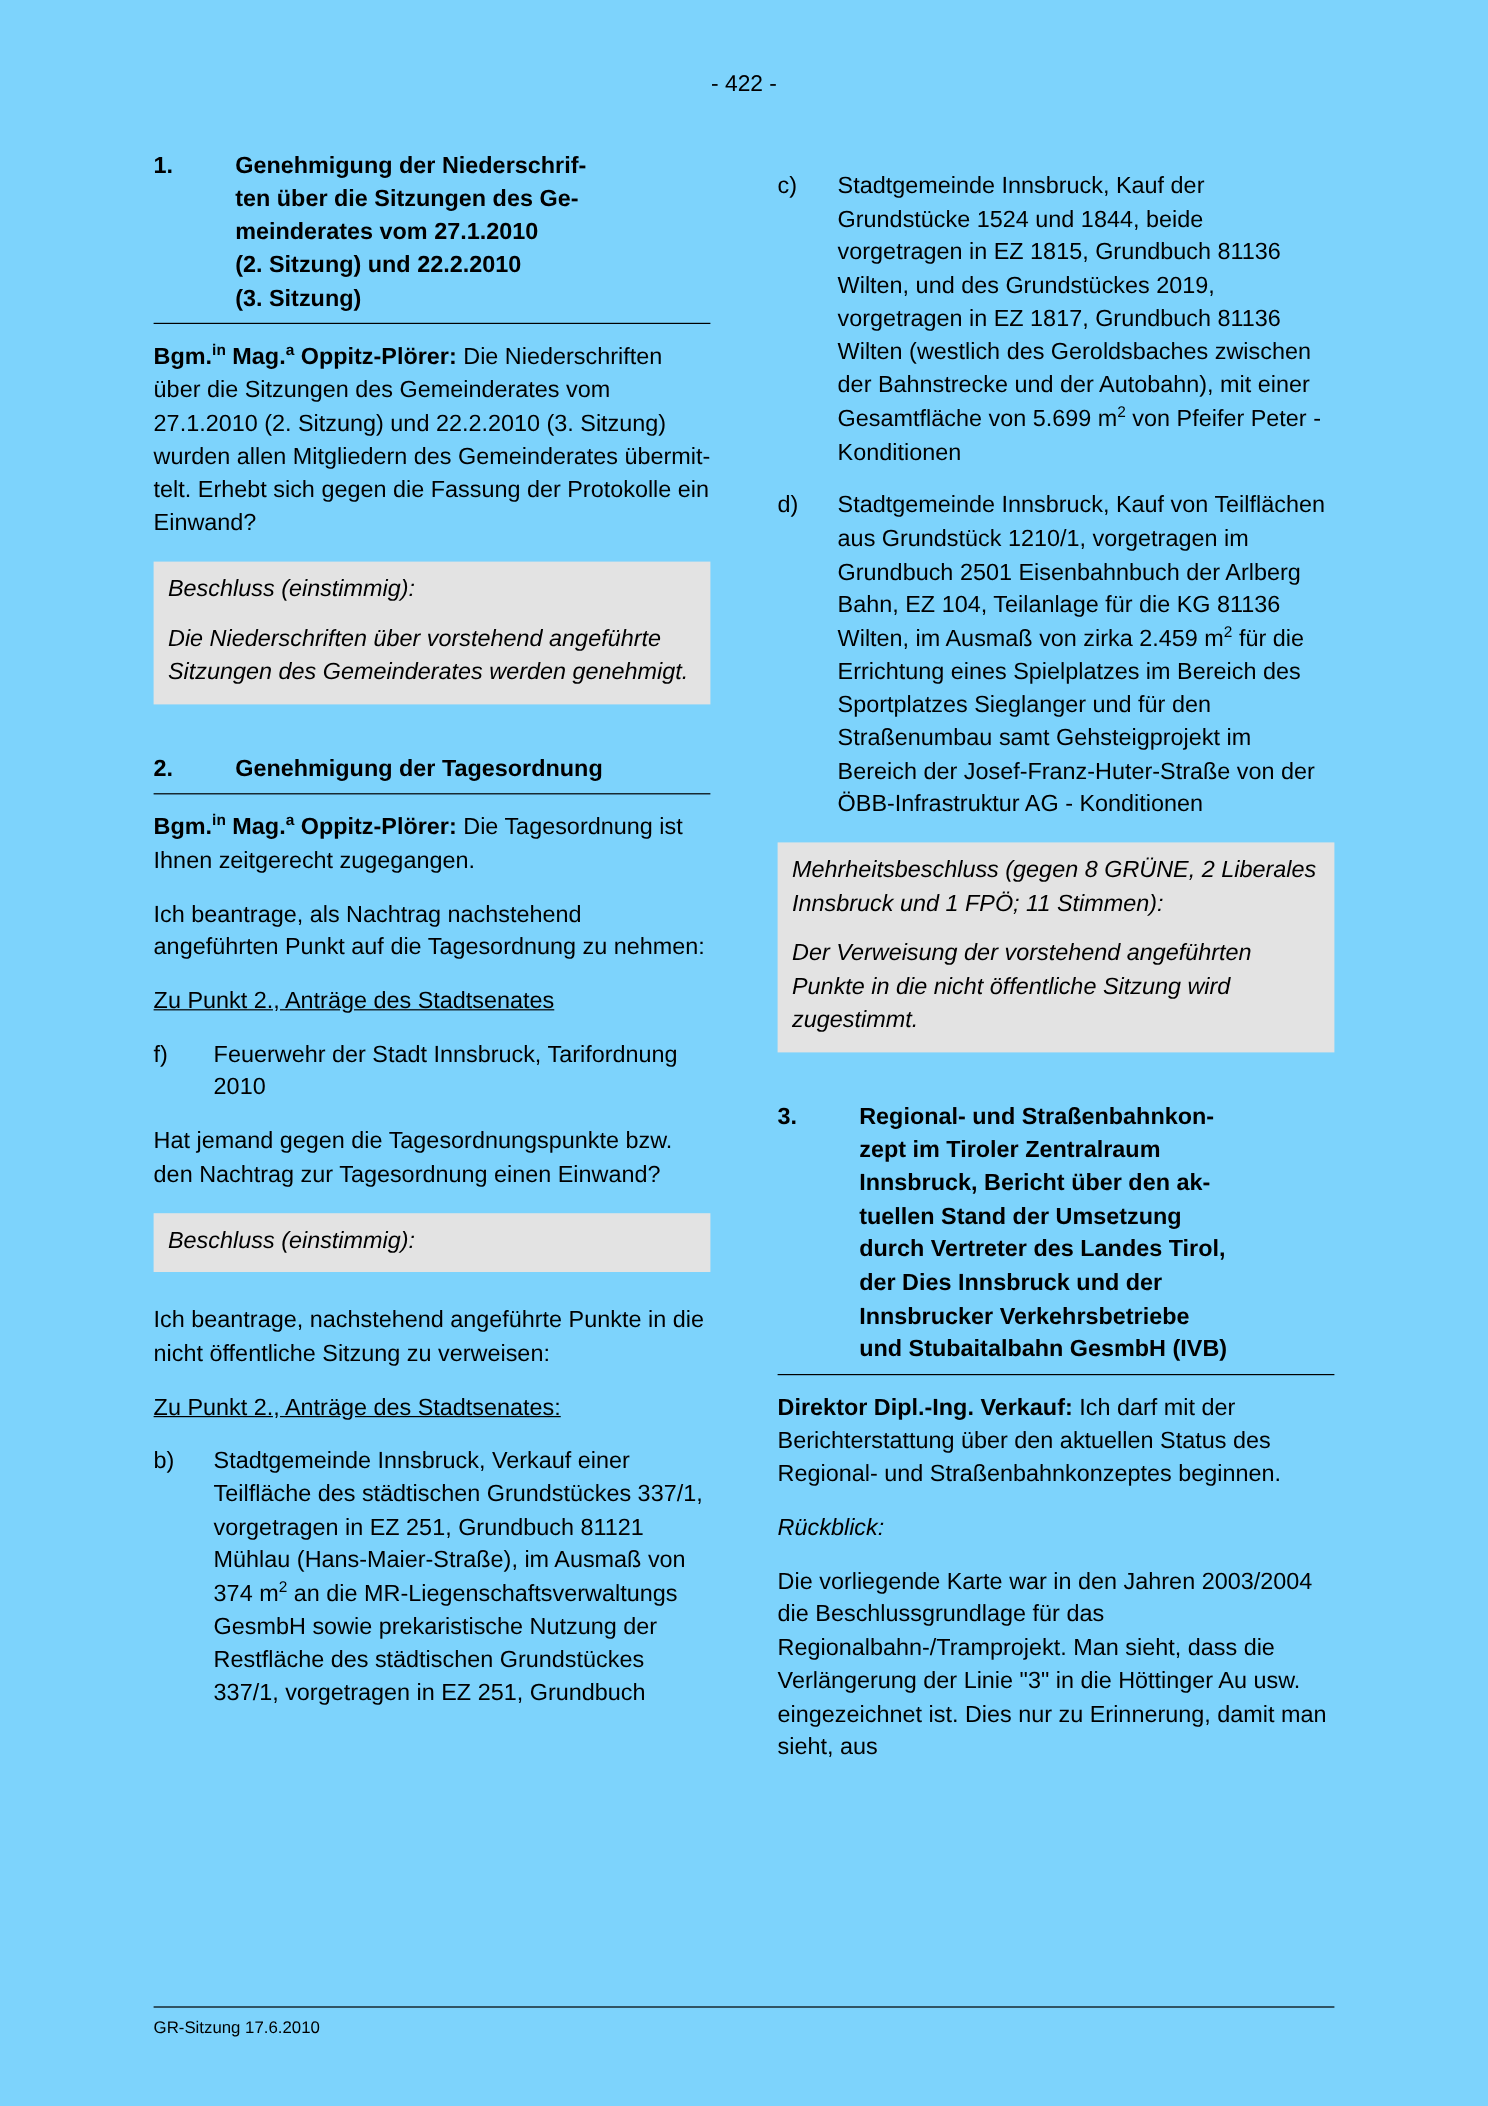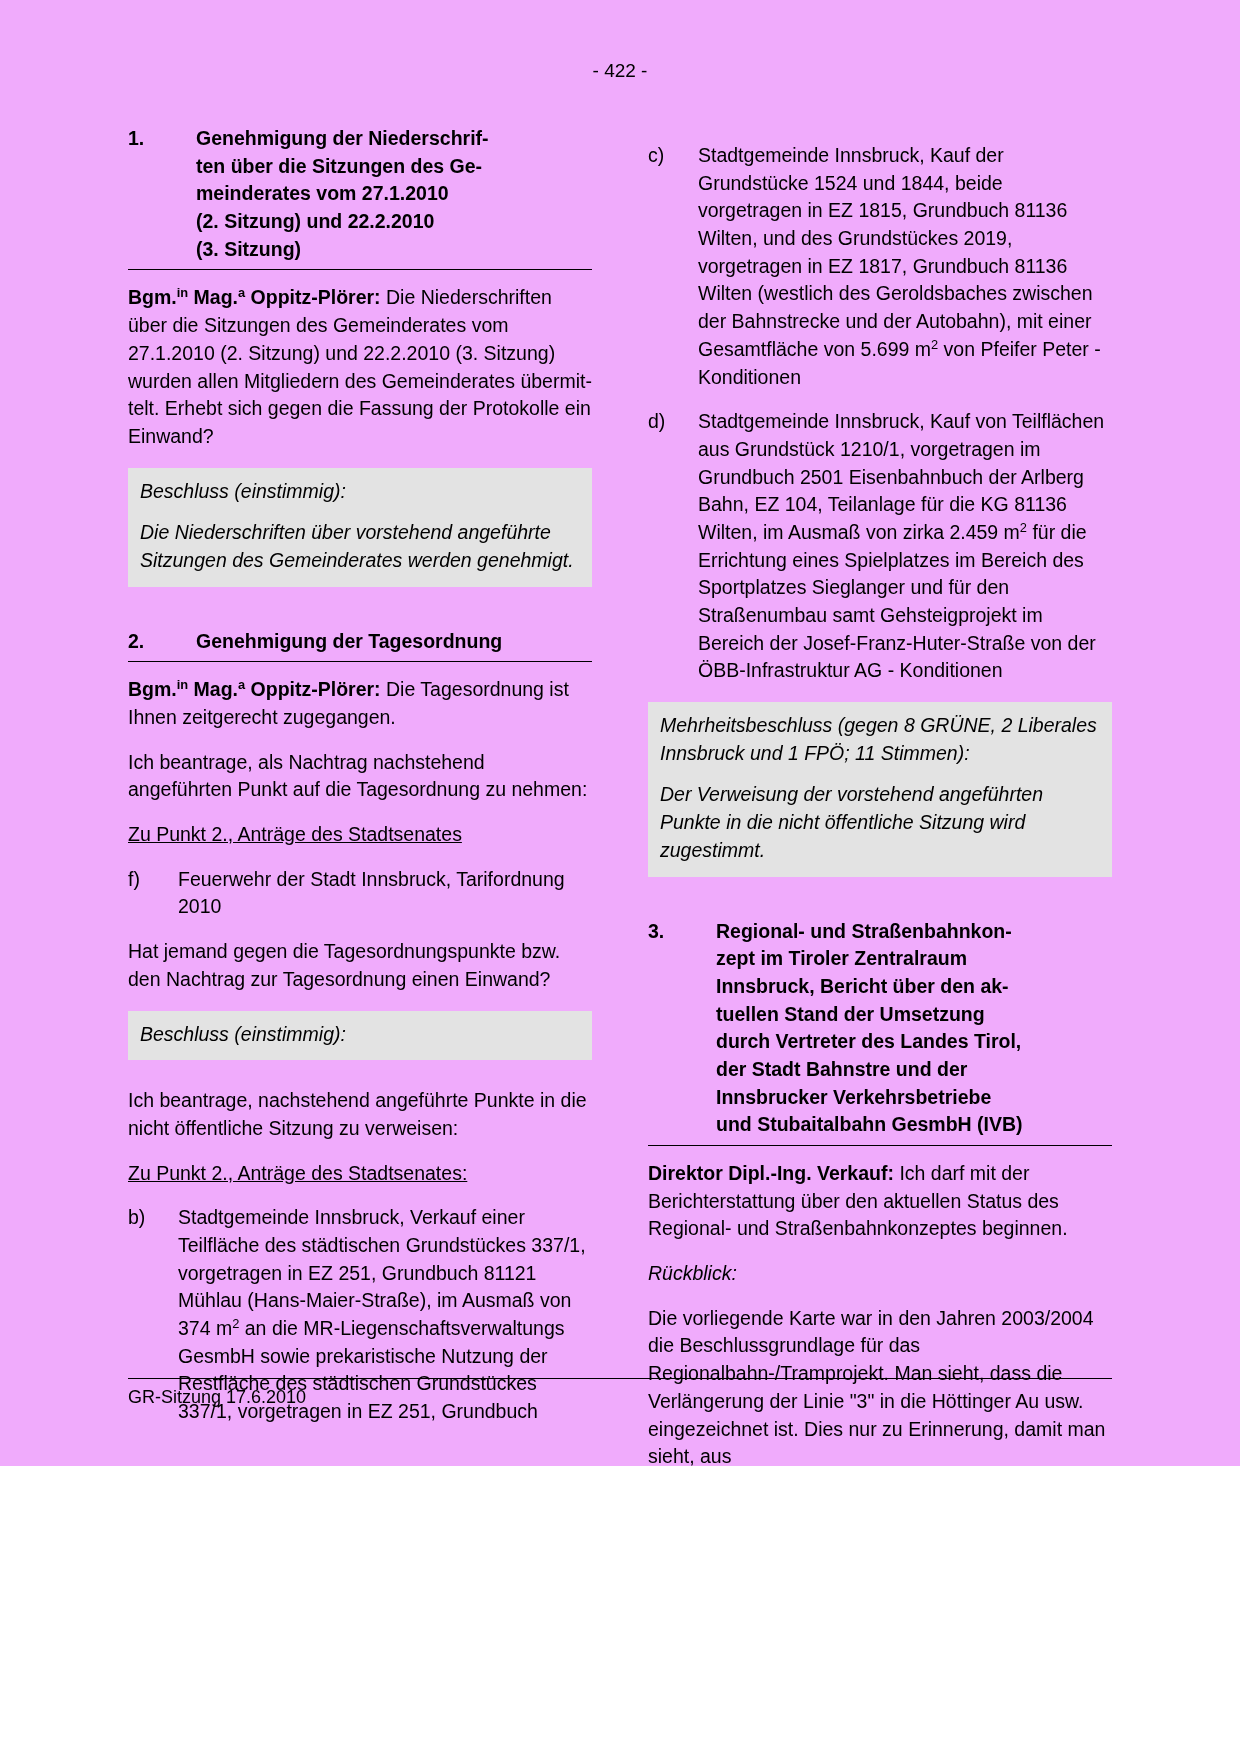--- a/index.html
+++ b/index.html
@@ -7,23 +7,23 @@
     padding: 0;
     background: #ffffff;
   }
   body {
     font-family: "Liberation Sans", sans-serif;
     color: #000000;
   }
   .page {
     position: relative;
     width: 1240px;
-    height: 1466px;
+    height: 1755px;
     margin: 0 auto;
-    background: #f0abfc;
+    background: #7dd3fc;
     box-sizing: border-box;
     padding-left: 48px;
   }
   .page-number {
     position: absolute;
     top: 60px;
     left: 0;
     width: 100%;
     text-align: center;
     font-size: 19px;
@@ -110,21 +110,21 @@
     left: 128px;
     bottom: 58px;
     width: 984px;
   }
   .footer-rule {
     border: none;
     border-top: 1.2px solid #000;
     margin: 0 0 8px 0;
   }
   .footer-text {
-    font-size: 18px;
+    font-size: 14px;
   }
   .spacer-lg { height: 32px; }
   .spacer-md { height: 18px; }
 </style>
 </head>
 <body>
 
 <div class="page">
 
   <div class="page-number">- 422 -</div>
@@ -216,21 +216,21 @@
       <div class="spacer-lg"></div>
 
       <div class="heading-row">
         <div class="heading-num">3.</div>
         <div class="heading-text">
           <span>Regional- und Straßenbahnkon-</span><br>
           <span>zept im Tiroler Zentralraum</span><br>
           <span>Innsbruck, Bericht über den ak-</span><br>
           <span>tuellen Stand der Umsetzung</span><br>
           <span>durch Vertreter des Landes Tirol,</span><br>
-          <span>der Stadt Bahnstre und der</span><br>
+          <span>der Dies Innsbruck und der</span><br>
           <span>Innsbrucker Verkehrsbetriebe</span><br>
           <span>und Stubaitalbahn GesmbH (IVB)</span>
         </div>
       </div>
 
       <hr class="rule">
 
       <p><b><span>Direktor Dipl.-Ing. Verkauf:</span></b><span> Ich darf mit der Berichterstattung über den aktuellen Status des Regional- und Straßenbahn­konzeptes beginnen.</span></p>
 
       <p class="italic">Rückblick:</p>

